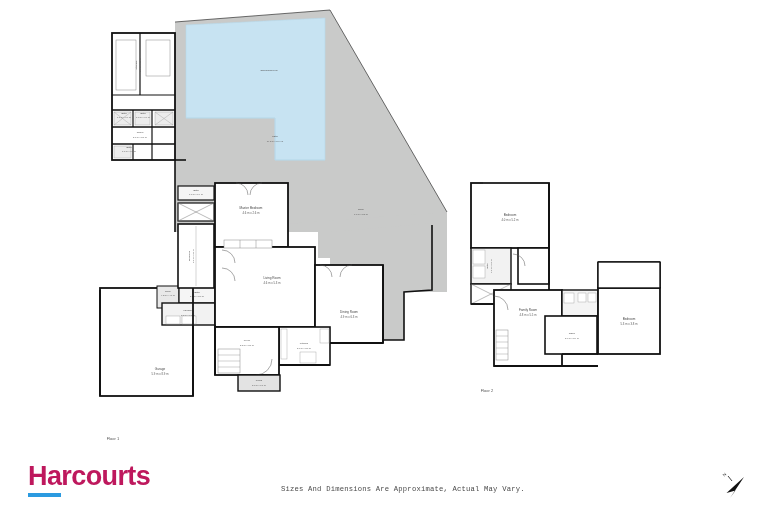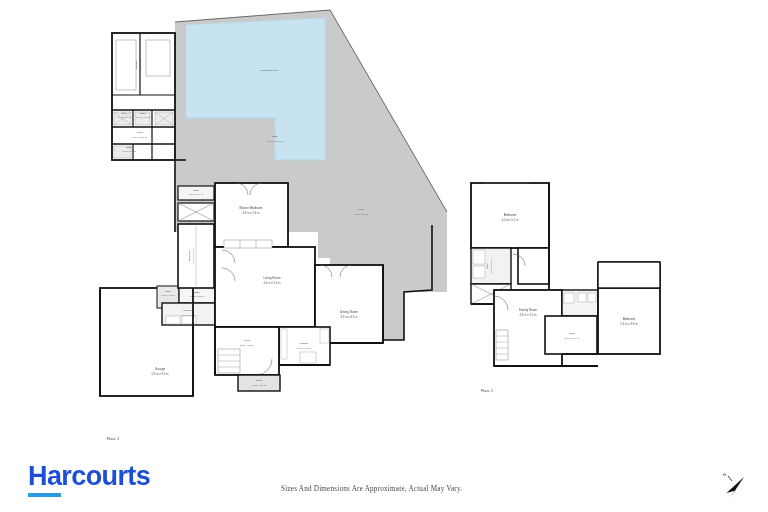--- a/index.html
+++ b/index.html
@@ -8,25 +8,25 @@
   #canvas{position:absolute;inset:0;}
   svg{position:absolute;top:0;left:0;}
 
   .rlabel{font-size:3.1px;text-anchor:middle;fill:#4a4a4a;font-family:"Liberation Sans",sans-serif;}
   .rdim{font-size:2.8px;text-anchor:middle;fill:#5a5a5a;font-family:"Liberation Sans",sans-serif;}
   .rlabel-sm{font-size:2.5px;text-anchor:middle;fill:#4a4a4a;font-family:"Liberation Sans",sans-serif;}
   .rdim-sm{font-size:2.3px;text-anchor:middle;fill:#5a5a5a;font-family:"Liberation Sans",sans-serif;}
   .floorlabel{font-size:4px;text-anchor:middle;fill:#555;font-family:"Liberation Sans",sans-serif;}
 
   .brand{position:absolute;left:28px;top:463px;}
-  .brand-word{font-size:27px;font-weight:bold;color:#1d4ed8;letter-spacing:-0.6px;
+  .brand-word{font-size:27px;font-weight:bold;color:#be185d;letter-spacing:-0.6px;
               font-family:"Liberation Sans",sans-serif;line-height:1;}
   .brand-rule{width:33px;height:4px;background:#2b9ae0;margin-top:3px;}
   .disclaimer{position:absolute;left:281px;top:485px;font-size:7.2px;color:#4a4a4a;
-              font-family:Liberation Serif, serif;letter-spacing:.2px;}
+              font-family:Liberation Mono, monospace;letter-spacing:.2px;}
   .compass{position:absolute;left:718px;top:472px;width:34px;height:30px;}
   .compass .n{position:absolute;left:5px;top:0px;font-size:4.4px;color:#222;
               font-family:"Liberation Sans",sans-serif;transform:rotate(-40deg);}
 </style>
 </head>
 <body>
 
 <div id="canvas">
 
   <svg width="768" height="512" viewBox="0 0 768 512">

